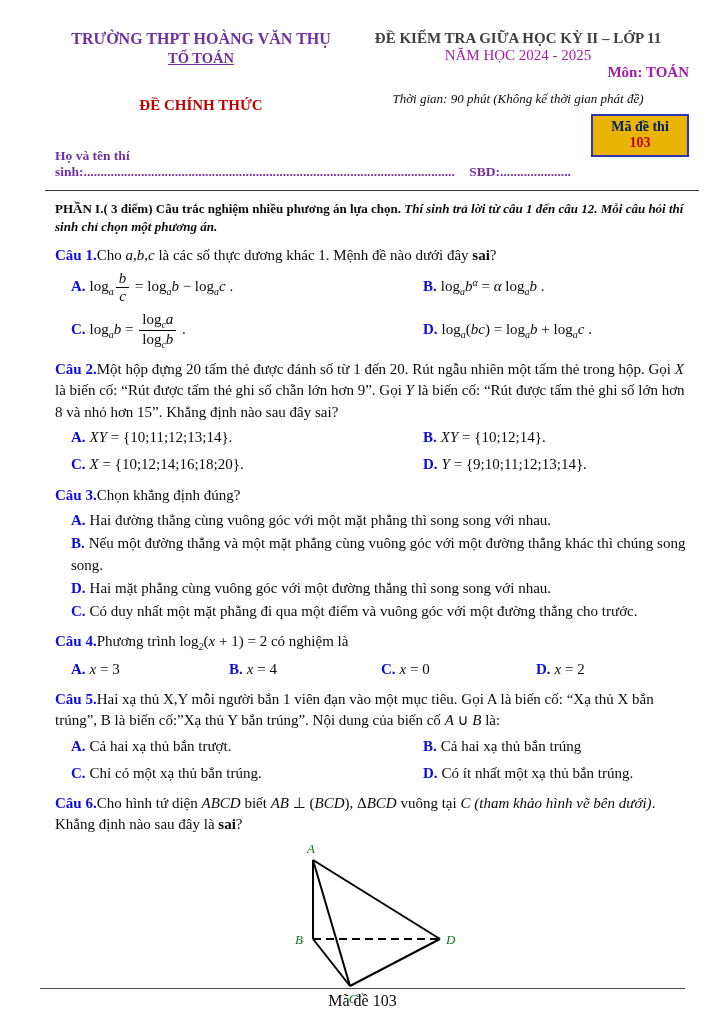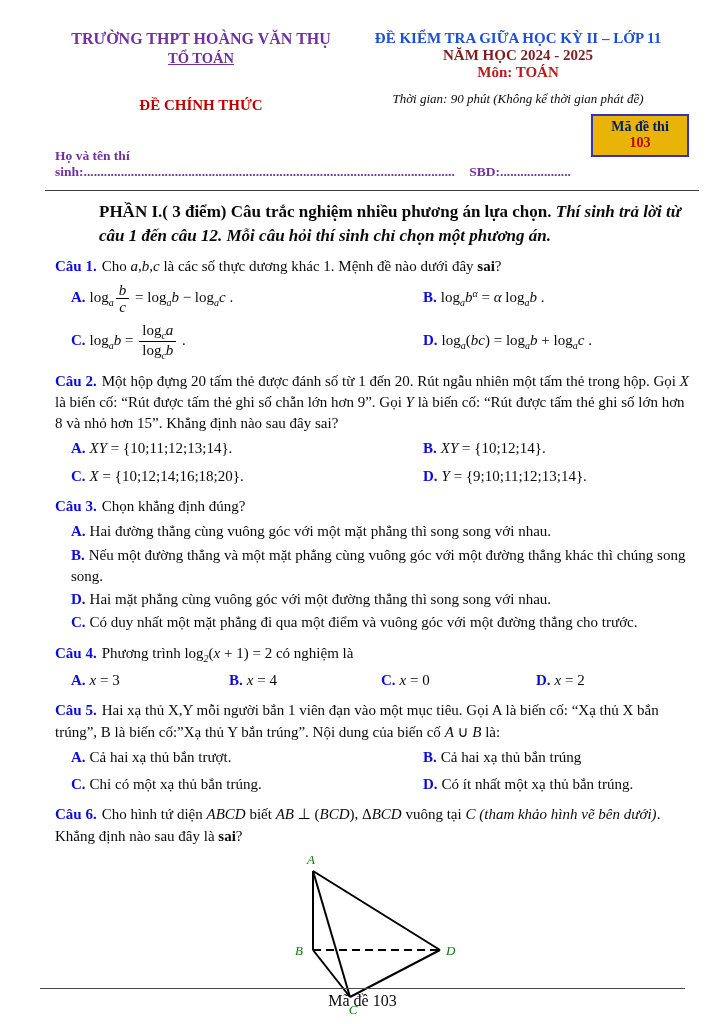--- a/index.html
+++ b/index.html
@@ -10,48 +10,48 @@
   }
   .content { padding:30px 36px 0 55px; }
 
   
   .header { display:flex; }
   .header-left { width:292px; text-align:center; }
   .header-right { flex:1; text-align:center; }
   .school { color:#7030A0; font-weight:bold; font-size:16px; }
   .dept { color:#7030A0; font-weight:bold; text-decoration:underline; font-size:14.5px; margin-top:2px; }
   .official { color:#C00000; font-weight:bold; font-size:15px; margin-top:30px; }
-  .exam-title { color:#1d4ed8; font-weight:bold; font-size:15px; }
-  .school-year { color:#7f1d1d; font-weight:bold; font-size:15px; }
-  .subject { color:#b91c1c; font-weight:bold; font-size:15px; }
+  .exam-title { color:#404040; font-weight:bold; font-size:15px; }
+  .school-year { color:#a21caf; font-weight:normal; font-size:15px; }
+  .subject { color:#a21caf; font-weight:bold; font-size:15px;text-align:right; }
   .duration { font-style:italic; font-size:13px; margin-top:10px; }
 
   
   .name-row {
     position:relative; margin-top:34px; padding-right:118px;
     color:#7030A0; font-weight:bold; font-size:13.5px;
     display:flex; justify-content:space-between; align-items:flex-end;
   }
   .code-box {
     position:absolute; right:0; top:-34px; width:86px;
     border:2px solid #3333B8; text-align:center; padding:3px 4px 4px 4px; background:#eab308;
   }
   .code-box-label { color:#002060; font-weight:bold; font-size:14px; display:block; }
   .code-box-code  { color:#C00000; font-weight:bold; font-size:14px; display:block; }
 
   .header-rule { border:none; border-top:1.5px solid #3a3a3a; margin:10px -10px 0 -10px; }
 
   
-  .part-heading { margin-top:9px; font-size:17px; line-height:1.42;margin-left:44px; }
+  .part-heading { margin-top:9px; font-size:13px; line-height:1.42; }
   .ph-bold { font-weight:bold; }
   .ph-italic { font-weight:bold; font-style:italic; }
 
   
   .question { margin-top:8px; line-height:1.42; }
-  .q-label { color:#0B0BDD; font-weight:bold; margin-right:5px; }
+  .q-label { color:#0B0BDD; font-weight:bold; }
   .options { padding-left:16px; margin-top:3px; }
   .opt-letter { color:#0B0BDD; font-weight:bold; margin-right:4px; }
   .option { padding:1px 0; }
   .layout-two-col  { display:grid; grid-template-columns:352px 1fr; row-gap:4px; align-items:center; }
   .layout-four-col { display:grid; grid-template-columns:158px 152px 155px 1fr; }
   .layout-lines .option { display:block; }
 
   
   .tk-i  { font-style:italic; }
   .tk-b  { font-weight:bold; }

